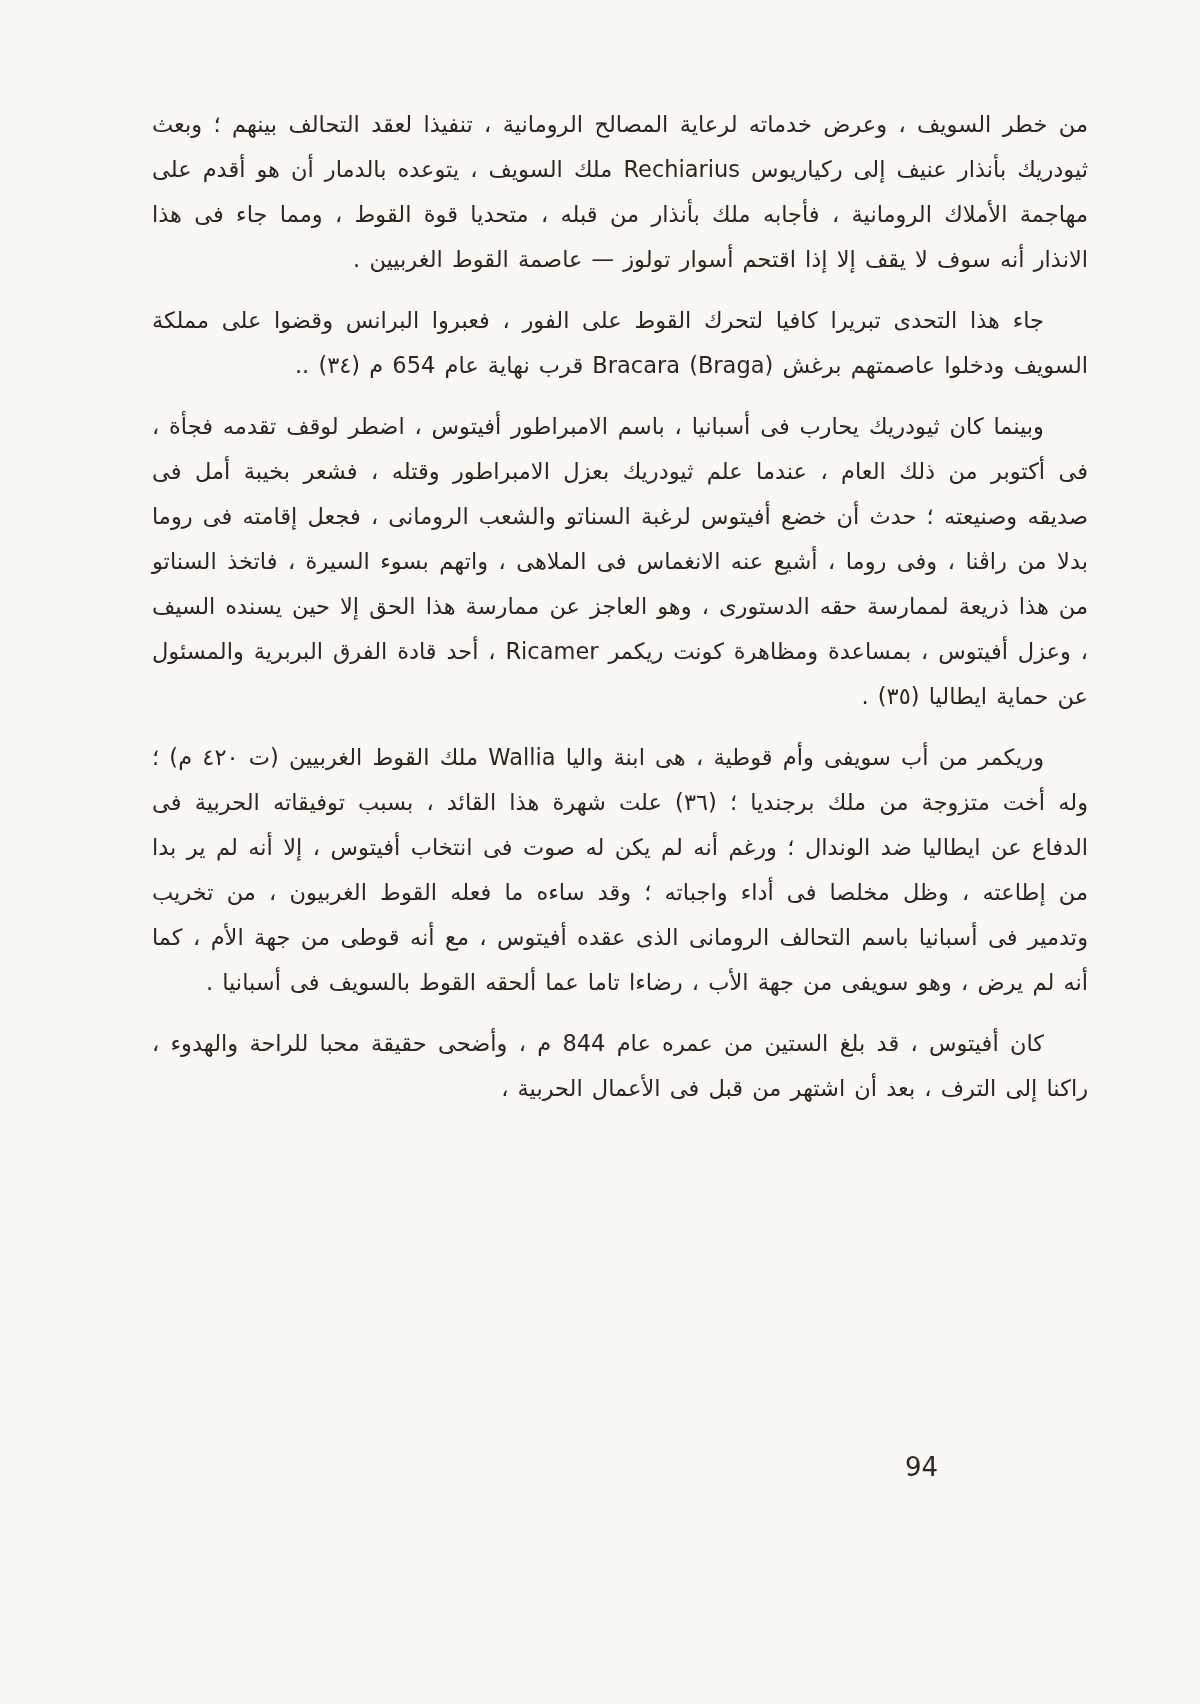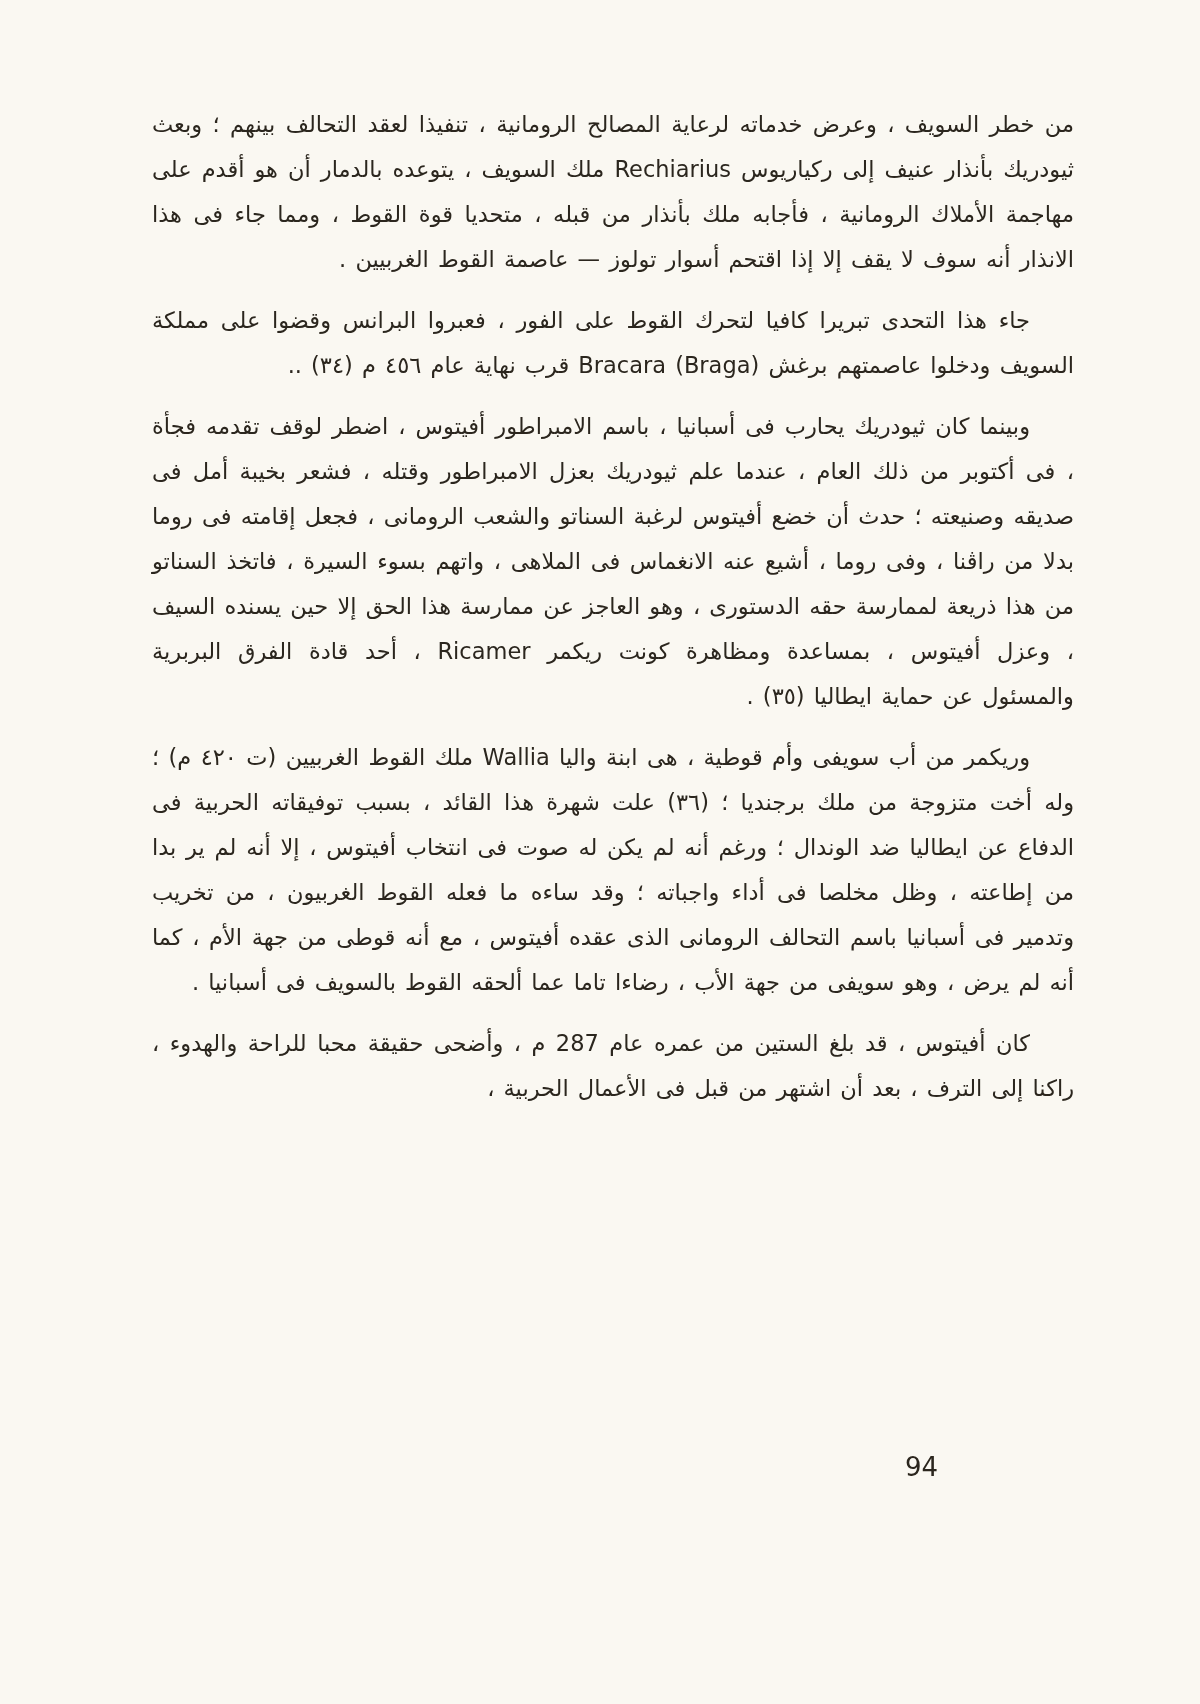--- a/index.html
+++ b/index.html
@@ -12,21 +12,21 @@
     width: 1200px;
     height: 1704px;
     background: #faf8f2;
     font-family: "DejaVu Sans", sans-serif;
     direction: rtl;
     overflow: hidden;
   }
   .text-block {
     position: absolute;
     top: 102px;
-    right: 126px;
+    right: 112px;
     left: 120px;
     text-align: justify;
     text-justify: inter-word;
     margin-left: 32px;
   }
   .text-block p {
     margin: 0 0 16px 0;
     font-size: 22.5px;
     line-height: 45px;
     color: #2b261e;
@@ -44,19 +44,19 @@
     color: #2b261e;
     font-family: "DejaVu Sans", sans-serif;
   }
 </style>
 </head>
 <body>
 
 <div class="page">
   <div class="text-block">
     <p class="continuation">من خطر السويف ، وعرض خدماته لرعاية المصالح الرومانية ، تنفيذا لعقد التحالف بينهم ؛ وبعث ثيودريك بأنذار عنيف إلى ركياريوس Rechiarius ملك السويف ، يتوعده بالدمار أن هو أقدم على مهاجمة الأملاك الرومانية ، فأجابه ملك بأنذار من قبله ، متحديا قوة القوط ، ومما جاء فى هذا الانذار أنه سوف لا يقف إلا إذا اقتحم أسوار تولوز — عاصمة القوط الغربيين .</p>
-    <p>جاء هذا التحدى تبريرا كافيا لتحرك القوط على الفور ، فعبروا البرانس وقضوا على مملكة السويف ودخلوا عاصمتهم برغش (Braga) Bracara قرب نهاية عام ٤٥٦ م (٣٤) ..</p>
+    <p>جاء هذا التحدى تبريرا كافيا لتحرك القوط على الفور ، فعبروا البرانس وقضوا على مملكة السويف ودخلوا عاصمتهم برغش (Braga) Bracara قرب نهاية عام 654 م (٣٤) ..</p>
     <p>وبينما كان ثيودريك يحارب فى أسبانيا ، باسم الامبراطور أفيتوس ، اضطر لوقف تقدمه فجأة ، فى أكتوبر من ذلك العام ، عندما علم ثيودريك بعزل الامبراطور وقتله ، فشعر بخيبة أمل فى صديقه وصنيعته ؛ حدث أن خضع أفيتوس لرغبة السناتو والشعب الرومانى ، فجعل إقامته فى روما بدلا من راڤنا ، وفى روما ، أشيع عنه الانغماس فى الملاهى ، واتهم بسوء السيرة ، فاتخذ السناتو من هذا ذريعة لممارسة حقه الدستورى ، وهو العاجز عن ممارسة هذا الحق إلا حين يسنده السيف ، وعزل أفيتوس ، بمساعدة ومظاهرة كونت ريكمر Ricamer ، أحد قادة الفرق البربرية والمسئول عن حماية ايطاليا (٣٥) .</p>
     <p>وريكمر من أب سويفى وأم قوطية ، هى ابنة واليا Wallia ملك القوط الغربيين (ت ٤٢٠ م) ؛ وله أخت متزوجة من ملك برجنديا ؛ (٣٦) علت شهرة هذا القائد ، بسبب توفيقاته الحربية فى الدفاع عن ايطاليا ضد الوندال ؛ ورغم أنه لم يكن له صوت فى انتخاب أفيتوس ، إلا أنه لم ير بدا من إطاعته ، وظل مخلصا فى أداء واجباته ؛ وقد ساءه ما فعله القوط الغربيون ، من تخريب وتدمير فى أسبانيا باسم التحالف الرومانى الذى عقده أفيتوس ، مع أنه قوطى من جهة الأم ، كما أنه لم يرض ، وهو سويفى من جهة الأب ، رضاءا تاما عما ألحقه القوط بالسويف فى أسبانيا .</p>
-    <p>كان أفيتوس ، قد بلغ الستين من عمره عام 287 م ، وأضحى حقيقة محبا للراحة والهدوء ، راكنا إلى الترف ، بعد أن اشتهر من قبل فى الأعمال الحربية ،</p>
+    <p>كان أفيتوس ، قد بلغ الستين من عمره عام 844 م ، وأضحى حقيقة محبا للراحة والهدوء ، راكنا إلى الترف ، بعد أن اشتهر من قبل فى الأعمال الحربية ،</p>
   </div>
   <div class="page-number">94</div>
 </div>
 
 </body></html>

